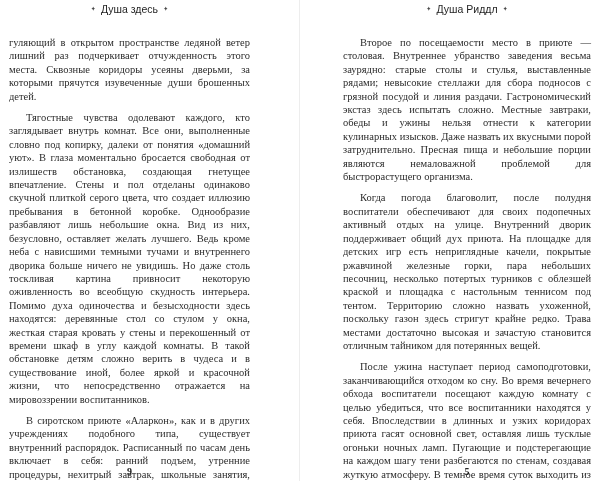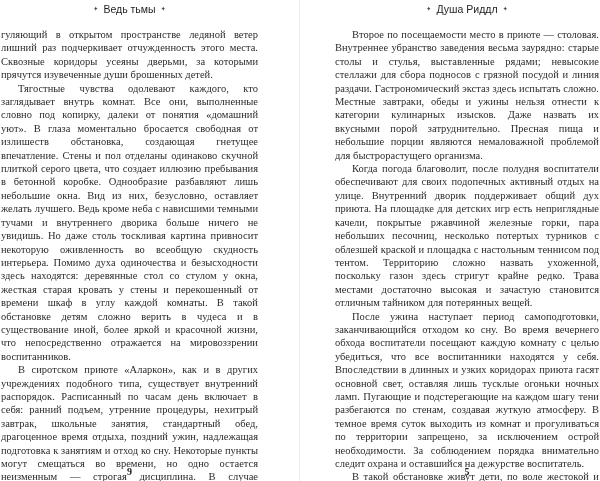--- a/index.html
+++ b/index.html
@@ -34,38 +34,38 @@
   }
   .text-col {
     position: absolute; top: 28px;
     text-align: justify;
     font-size: 10.5px; line-height: 13.4px;
     color: #2c2c2c;
     hyphens: auto; -webkit-hyphens: auto;
   }
   .page-left  .text-col { left: 1px;  width: 257px; }
   .page-right .text-col { left: 35px; width: 264px; }
-  .para { margin: 0; text-indent: 17px; }
+  .para { margin: 8px; text-indent: 17px; }
   .para.no-indent { text-indent: 0; }
   .folio {
     position: absolute; bottom: 2px; height: 13px;
     text-align: center;
     font-size: 10px; font-weight: bold; color: #222222;
   }
   .page-left  .folio { left: 1px;  width: 257px; }
   .page-right .folio { left: 35px; width: 264px; }
 </style>
 </head>
 <body>
 
 <div class="spread">
 
   <section class="page page-left">
     <header class="running-head">
-      <span class="orn">✦</span><span>Ведь тьмы</span><span class="orn">✦</span>
+      <span class="orn">✦</span><span>Душа здесь</span><span class="orn">✦</span>
     </header>
     <div class="text-col">
       <p class="para no-indent">гуляющий в открытом пространстве ледяной ветер лишний раз подчеркивает отчужденность этого места. Сквозные коридоры усеяны дверьми, за которыми прячутся изувеченные души брошенных детей.</p>
       <p class="para">Тягостные чувства одолевают каждого, кто заглядывает внутрь комнат. Все они, выполненные словно под копирку, далеки от понятия «домашний уют». В глаза моментально бросается свободная от излишеств обстановка, создающая гнетущее впечатление. Стены и пол отделаны одинаково скучной плиткой серого цвета, что создает иллюзию пребывания в бетонной коробке. Однообразие разбавляют лишь небольшие окна. Вид из них, безусловно, оставляет желать лучшего. Ведь кроме неба с нависшими темными тучами и внутреннего дворика больше ничего не увидишь. Но даже столь тоскливая картина привносит некоторую оживленность во всеобщую скудность интерьера. Помимо духа одиночества и безысходности здесь находятся: деревянные стол со стулом у окна, жесткая старая кровать у стены и перекошенный от времени шкаф в углу каждой комнаты. В такой обстановке детям сложно верить в чудеса и в существование иной, более яркой и красочной жизни, что непосредственно отражается на мировоззрении воспитанников.</p>
       <p class="para">В сиротском приюте «Аларкон», как и в других учреждениях подобного типа, существует внутренний распорядок. Расписанный по часам день включает в себя: ранний подъем, утренние процедуры, нехитрый завтрак, школьные занятия, стандартный обед, драгоценное время отдыха, поздний ужин, надлежащая подготовка к занятиям и отход ко сну. Некоторые пункты могут смещаться во времени, но одно остается неизменным — строгая дисциплина. В случае непослушания и нарушения правил предусмотрены определенные меры наказания.</p>
     </div>
     <footer class="folio">9</footer>
   </section>
 
   <div class="gutter"></div>

